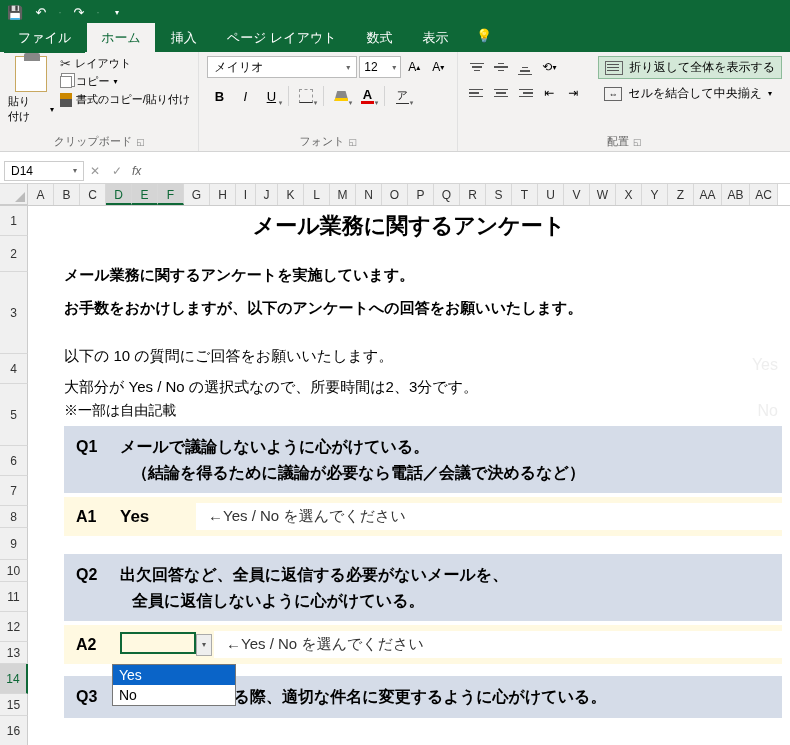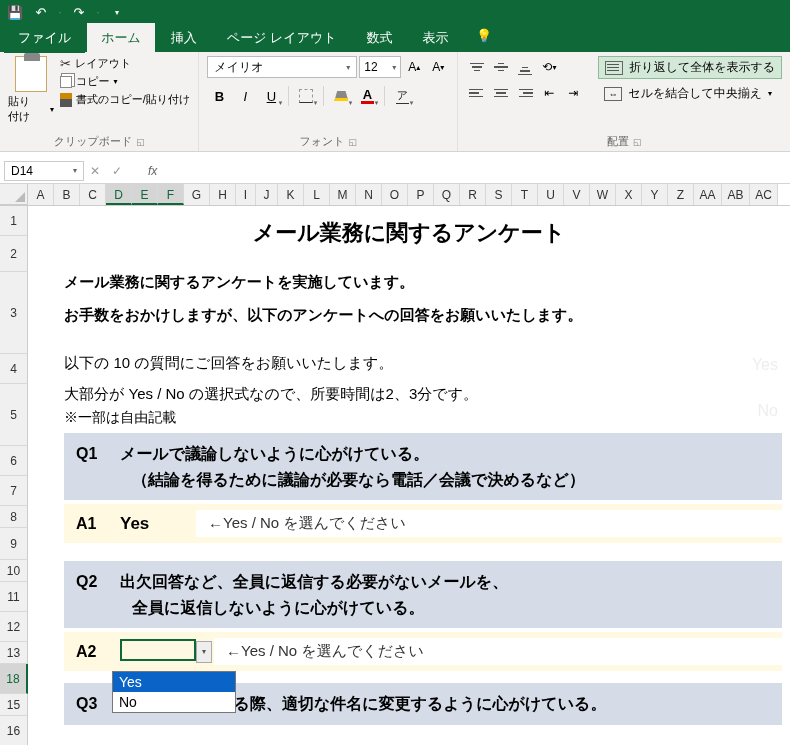--- a/index.html
+++ b/index.html
@@ -64,39 +64,39 @@
 .wrap-btn { background:#d4e8d8; border:1px solid #8dbb9a; }
 .wrap-icon, .merge-icon { width:18px; height:14px; border:1px solid #666; display:flex; flex-direction:column; justify-content:space-around; padding:1px; }
 .wrap-icon span { height:1px; background:#555; width:80%; }
 .merge-icon { align-items:center; justify-content:center; font-size:9px; }
 .indent-btn { width:22px; height:22px; display:flex; align-items:center; justify-content:center; cursor:pointer; font-size:12px;}
 
 
 .namebox-row { display: flex; align-items: center; border-bottom: 1px solid #d4d4d4; height: 26px; background: #fff; margin-top: 6px; }
 .namebox { width: 80px; border: 1px solid #ccc; padding: 2px 6px; margin-left: 4px; font-size: 12px; background:#fff; display:flex; justify-content:space-between; align-items:center;}
 .fx-btn { width: 22px; text-align: center; color: #999; cursor: pointer; }
-.fx-label { font-style: italic; color: #666; padding: 0 4px; cursor: pointer; margin-left: 16px; }
+.fx-label { font-style: italic; color: #666; padding: 0 4px; cursor: pointer; }
 .formula-input { flex: 1; border: none; padding: 2px 4px; font-size: 12px; outline: none; }
 
 
 .grid-container { position: relative; background: #fff; }
 .col-headers { display: flex; height: 22px; border-bottom: 1px solid #ccc; }
 .corner { width: 28px; background: #f0f0f0; border-right: 1px solid #ccc; border-bottom: 1px solid #ccc; position: relative; }
 .corner::after { content:""; position:absolute; right:2px; bottom:2px; border:5px solid transparent; border-right-color:#bbb; border-bottom-color:#bbb;}
 .col-h { background: #f0f0f0; border-right: 1px solid #d8d8d8; text-align: center; font-size: 12px; color: #333; line-height: 22px; }
 .col-h.sel { background: #d5d5d5; color:#0e6837; border-bottom:2px solid #0e6837;}
 .row-area { display: flex; }
 .row-headers { width: 28px; background: #f0f0f0; }
 .row-h { border-bottom: 1px solid #d8d8d8; border-right: 1px solid #ccc; text-align: center; font-size: 12px; color: #333; display:flex; align-items:center; justify-content:center;}
 .row-h.sel { background:#d5d5d5; color:#0e6837; border-right:2px solid #0e6837;}
 .cells { position: relative; flex: 1; }
 .sheet-content { position: absolute; left: 0; top: 0; right: 0; }
 
 
-.title-text { font-size: 22px; font-weight: bold; text-align: center; padding: 12px 0 18px; }
+.title-text { font-size: 22px; font-weight: bold; text-align: center; padding: 5px 0 18px; }
 .intro { font-size: 15px; font-weight: bold; padding: 2px 0 2px 36px; line-height: 1.9; }
 .sub { font-size: 15px; padding: 2px 0 2px 36px; line-height: 1.8; }
 .note { font-size: 14px; padding: 0 0 6px 36px; }
 
 .q-block { background: #d5dce8; margin: 0 8px 0 36px; padding: 8px 12px; font-size: 16px; font-weight: bold; line-height: 1.6; }
 .q-block .q-num { display:inline-block; width:44px; }
 .q-line2 { padding-left: 56px; }
 
 .a-block { background: #fff9e1; margin: 4px 8px 0 36px; padding: 6px 0 6px 12px; display: flex; align-items: center; font-size: 16px; }
 .a-num { font-weight: bold; width: 44px; }
@@ -338,21 +338,21 @@
         <div class="row-h" style="height: 30px;">4</div>
         <div class="row-h" style="height: 62px;">5</div>
         <div class="row-h" style="height: 30px;">6</div>
         <div class="row-h" style="height: 30px;">7</div>
         <div class="row-h" style="height: 22px;">8</div>
         <div class="row-h" style="height: 32px;">9</div>
         <div class="row-h" style="height: 22px;">10</div>
         <div class="row-h" style="height: 30px;">11</div>
         <div class="row-h" style="height: 30px;">12</div>
         <div class="row-h" style="height: 22px;">13</div>
-        <div class="row-h sel" style="height: 30px;">18</div>
+        <div class="row-h sel" style="height: 30px;">14</div>
         <div class="row-h" style="height: 22px;">15</div>
         <div class="row-h" style="height: 30px;">16</div>
       </div>
     <div class="cells">
       <div class="sheet-content">
         <div class="title-text">メール業務に関するアンケート</div>
         <div class="intro">メール業務に関するアンケートを実施しています。</div>
         <div class="intro" style="padding-bottom:18px;">お手数をおかけしますが、以下のアンケートへの回答をお願いいたします。</div>
         <div class="sub">以下の 10 の質問にご回答をお願いいたします。</div>
         <div class="sub">大部分が Yes / No の選択式なので、所要時間は2、3分です。</div>

